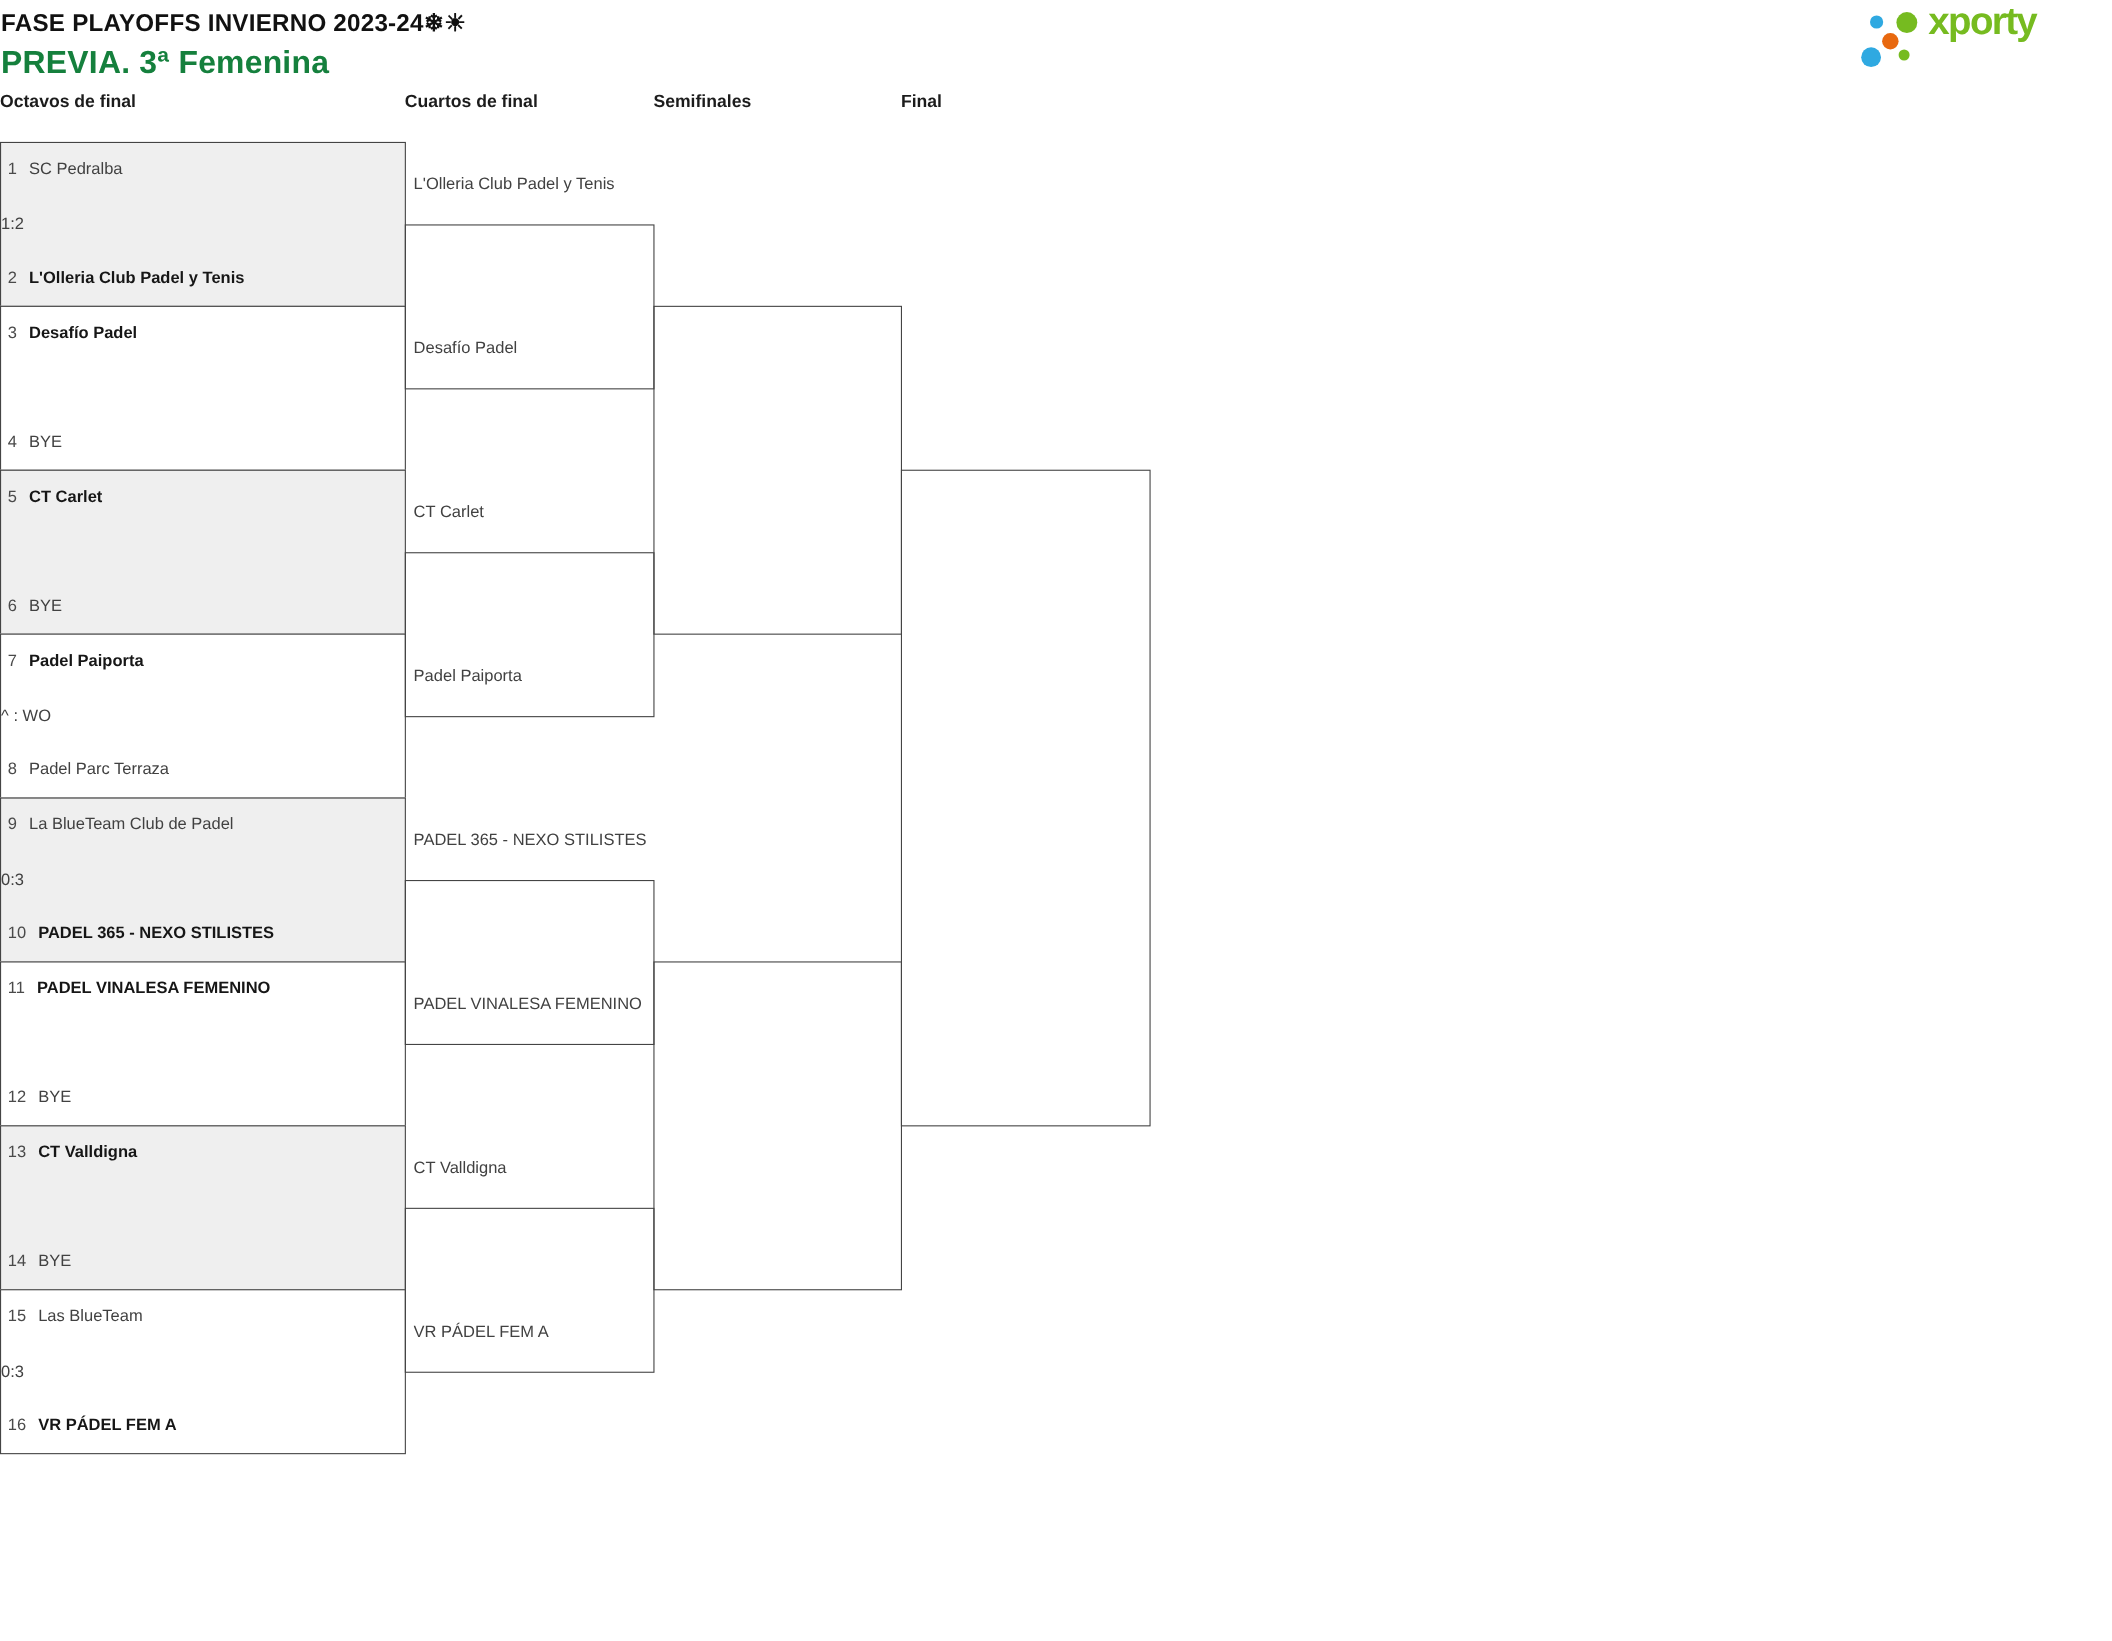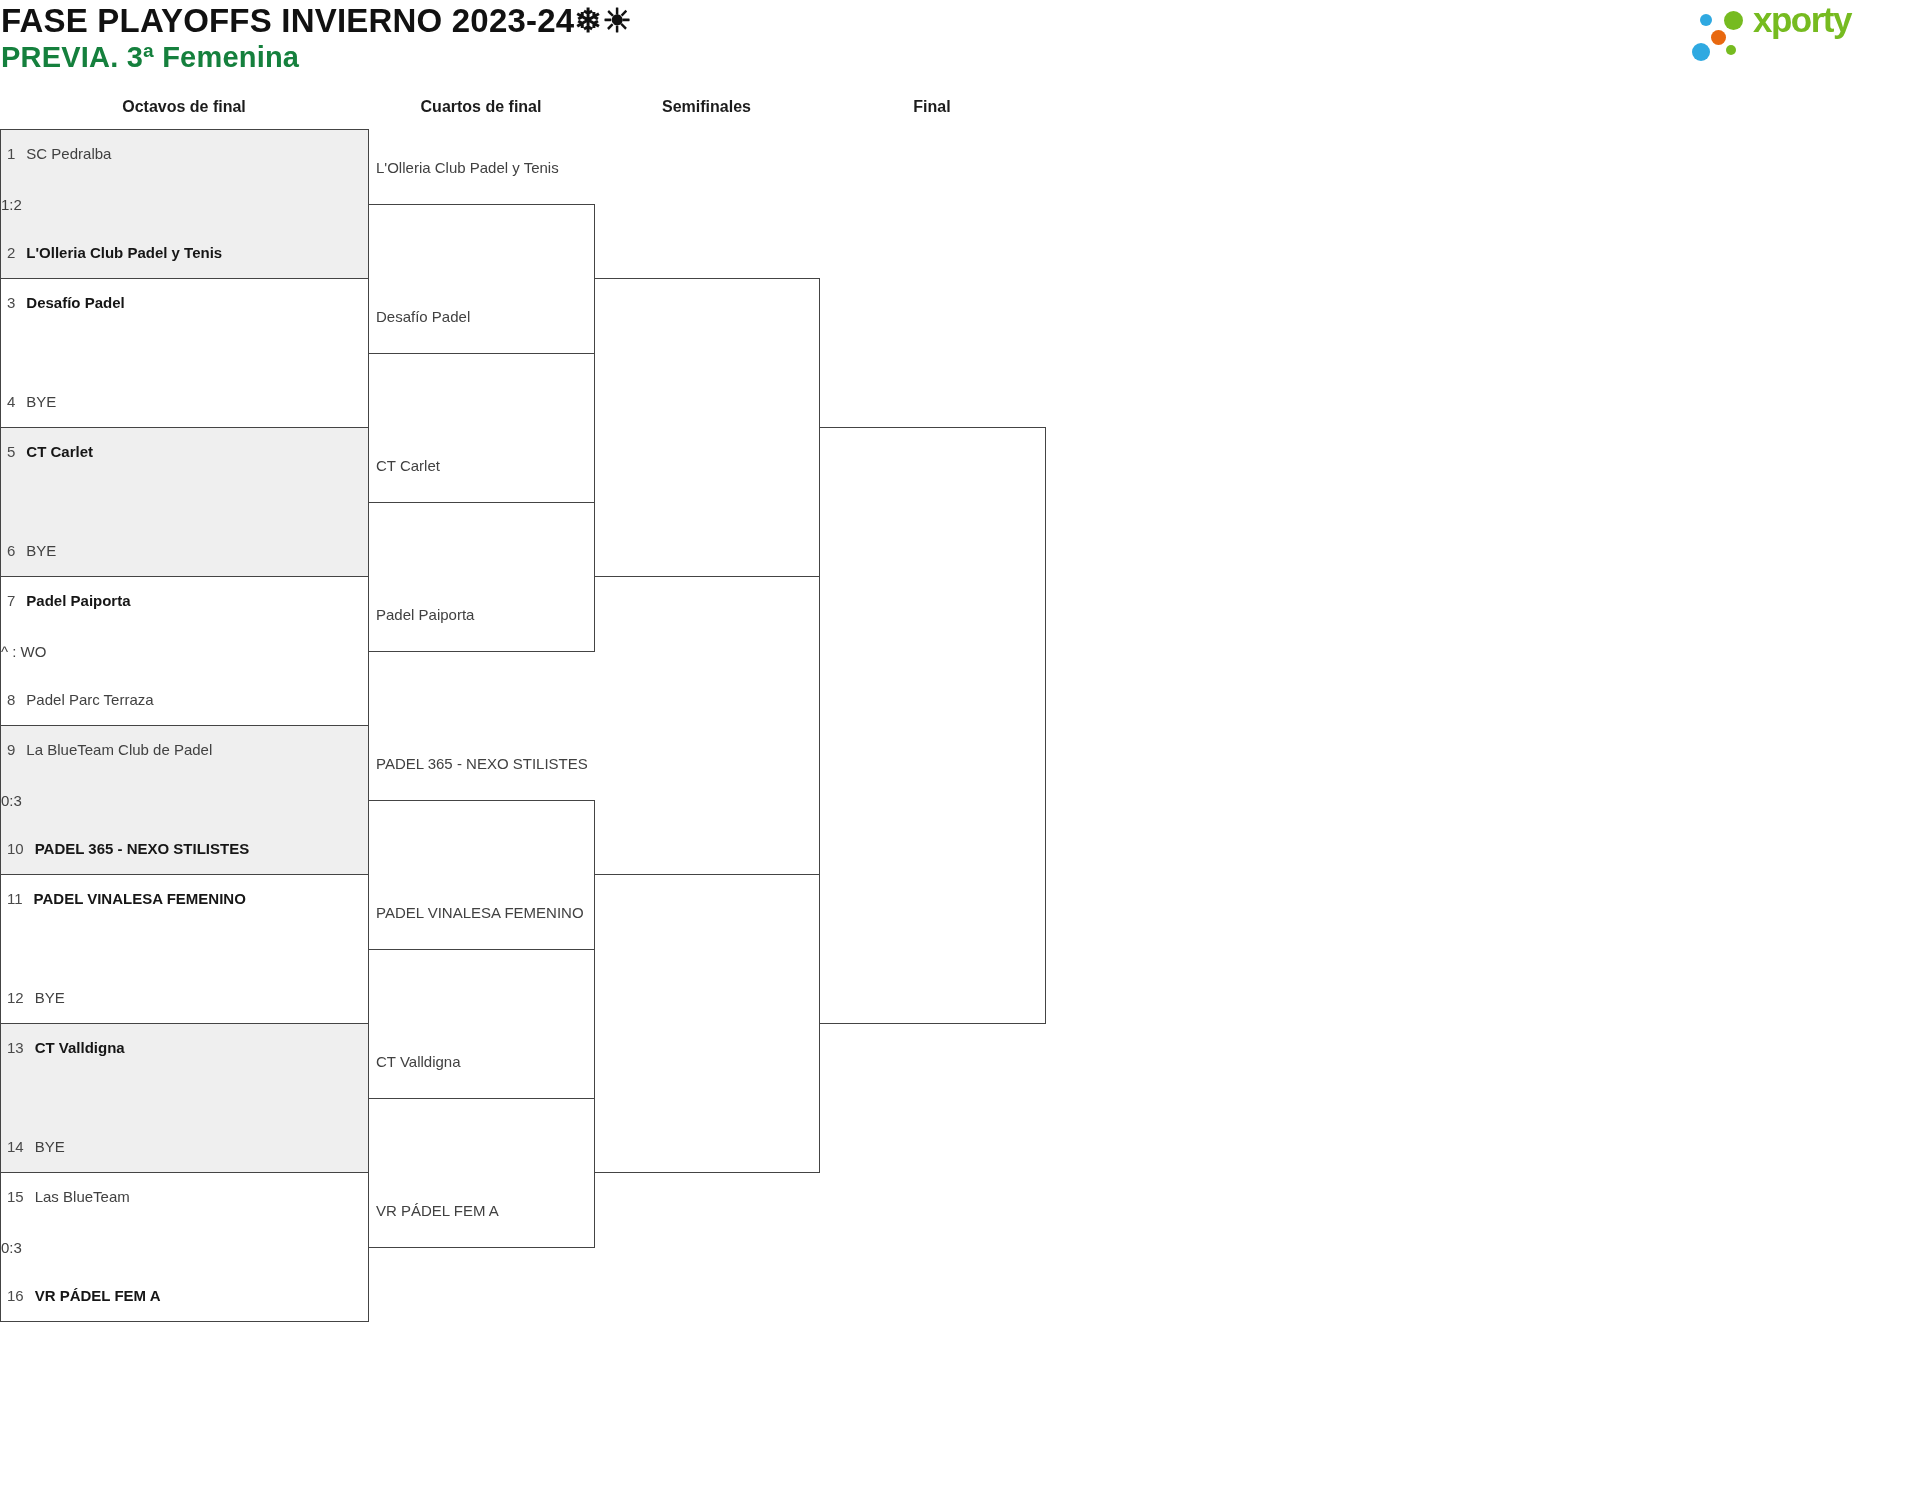--- a/index.html
+++ b/index.html
@@ -3,27 +3,27 @@
 <meta charset="utf-8">
 <style>
   :root{
     --border:#444444; --shade:#efefef; --text:#414141; --text-bold:#161616;
     --logo-green:#76BB20; --logo-blue:#2FA9E1; --logo-orange:#E8680F;
   }
   *{box-sizing:border-box;margin:0;padding:0}
   body{background:#fff;font-family:"Liberation Sans",sans-serif;}
   .canvas{position:relative;width:1920px;height:1492px;background:#fff;overflow:hidden;}
 
-  .page-title{position:absolute;left:1px;top:2px;font-size:33px;line-height:37px;
+  .page-title{position:absolute;left:1px;top:2px;font-size:22px;line-height:37px;
     font-weight:700;color:#111;letter-spacing:.2px;}
   .page-subtitle{position:absolute;left:1px;top:39px;font-size:29px;line-height:37px;
     font-weight:700;color:#15803d;letter-spacing:.2px;}
 
-  .round-header{position:absolute;top:96px;height:22px;font-size:16px;font-weight:600;
-    color:#1c1c1c;text-align:center;line-height:22px;}
+  .round-header{position:absolute;top:82px;height:22px;font-size:16px;font-weight:600;
+    color:#1c1c1c;line-height:22px;}
 
   .match{position:absolute;left:0;width:369px;height:150px;border:1px solid var(--border);background:#fff;}
   .match.shade{background:var(--shade);}
   .team{position:absolute;left:0;right:0;display:flex;align-items:center;gap:11px;
     padding-left:6px;height:20px;font-size:15px;color:var(--text);white-space:nowrap;overflow:hidden;}
   .team.top{top:13px}
   .team.bottom{bottom:16px}
   .seed{color:#4a4a4a;flex:none;}
   .tname[data-bold="true"]{font-weight:700;color:var(--text-bold);}
   .score{position:absolute;left:0;right:0;top:50%;transform:translateY(-50%);

